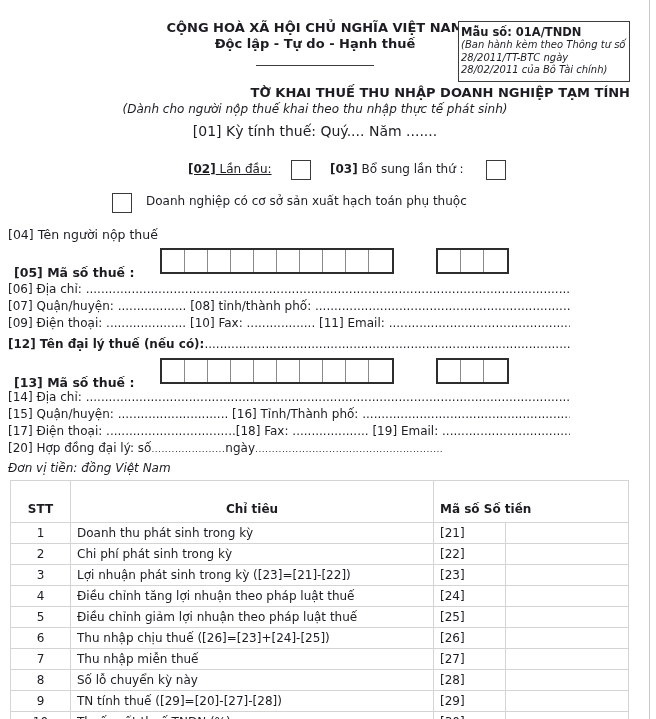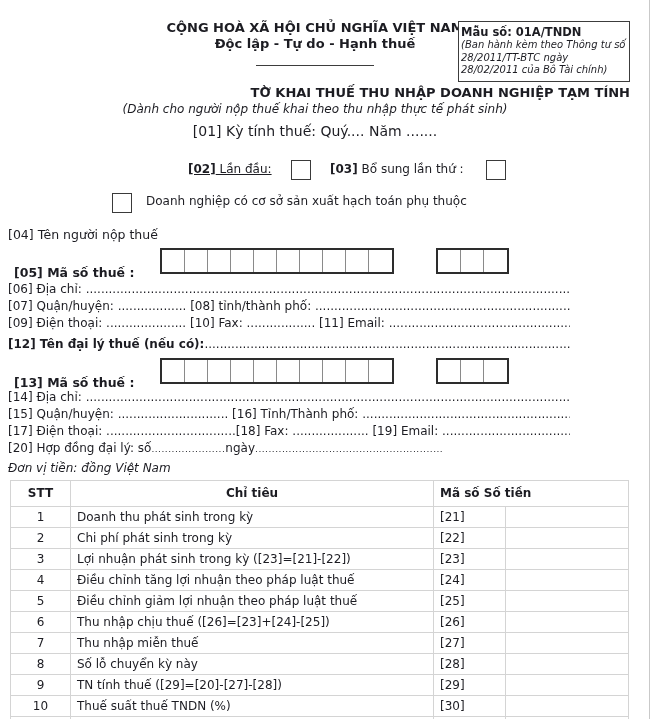--- a/index.html
+++ b/index.html
@@ -48,21 +48,21 @@
 
   .iline{padding-left:8px;width:562px;white-space:nowrap;overflow:hidden;line-height:17px;}
   .sp4{margin-top:4px;}
   .sp6{margin-top:6px;}
   .small-dots{font-size:9px;letter-spacing:0.5px;}
   .currency-note{font-style:italic;padding-left:8px;line-height:16px;margin-top:2px;}
 
   
   table.items{border-collapse:collapse;margin:4px 0 0 10px;width:618px;table-layout:fixed;font-size:12px;}
   table.items th,table.items td{border:1px solid #d4d4d4;padding:2px 6px;line-height:16px;overflow:hidden;white-space:nowrap;}
-  table.items th{font-weight:bold;padding-top:4px;padding-bottom:5px;}
+  table.items th{font-weight:bold;padding-top:20px;padding-bottom:5px;}
   th.stt-h{border:1px solid #2e2e2e;text-align:center;}
   th.item-h{text-align:center;}
   th.codeamt-h{text-align:left;}
   td.stt-c{text-align:center;}
   td.code-c,td.item-c{text-align:left;}
   td.amt-c{background:#fff;}
   .col-stt{width:60px;}.col-item{width:363px;}.col-code{width:72px;}.col-amt{width:123px;}
 </style>
 </head>
 <body>

